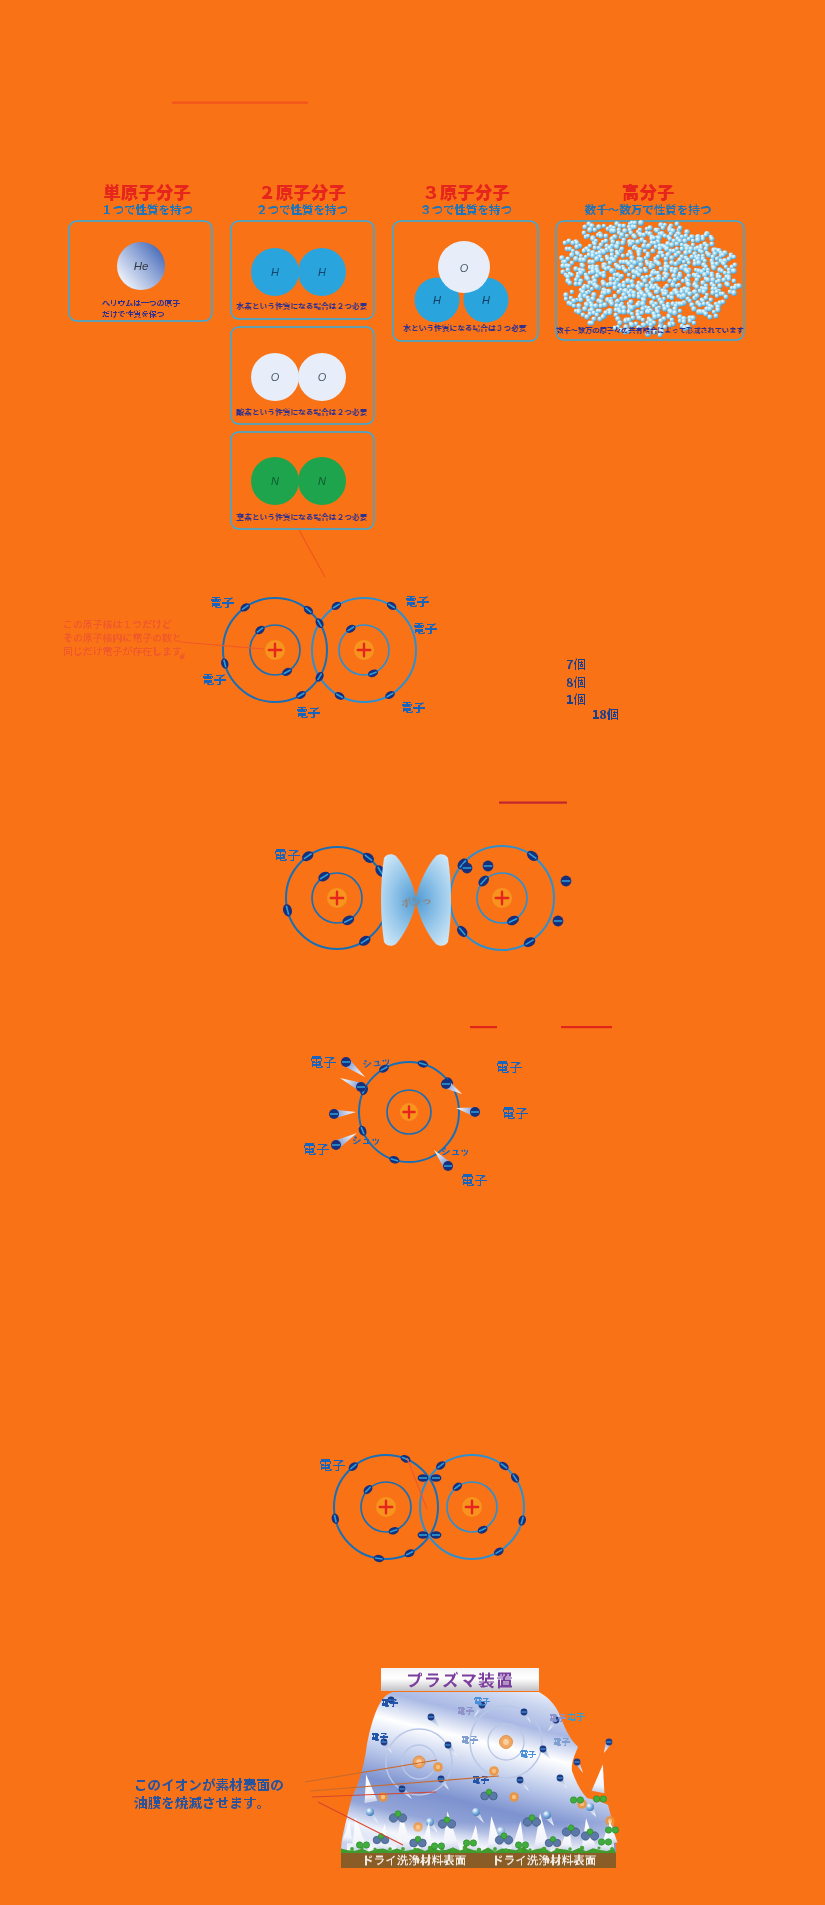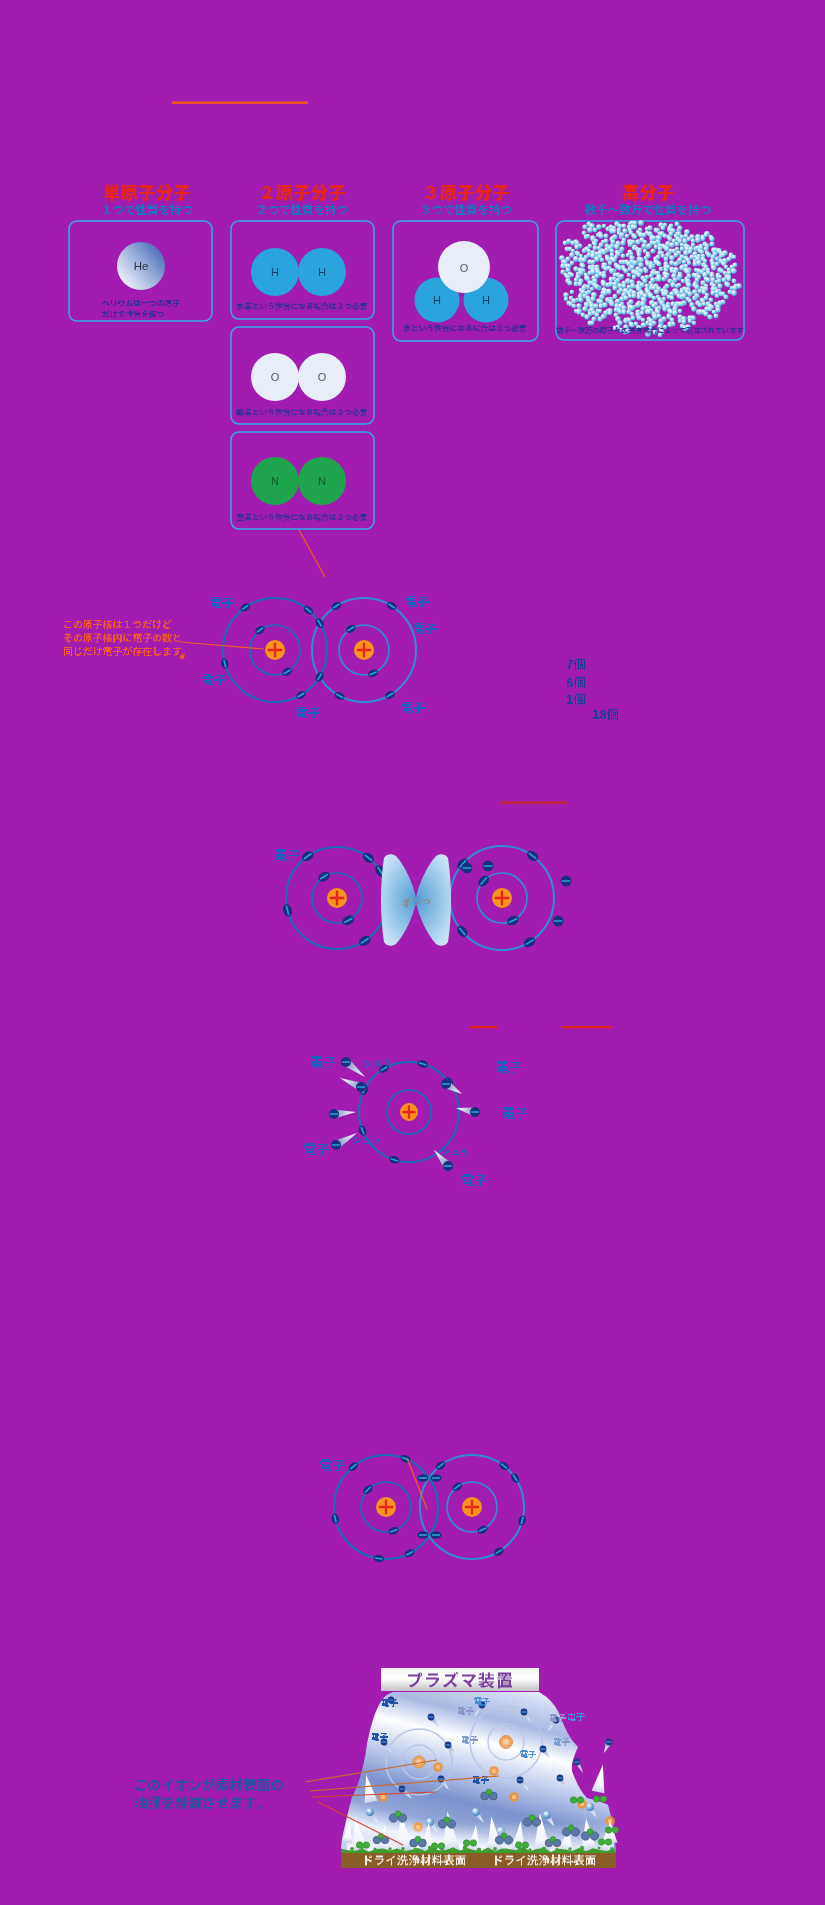--- a/index.html
+++ b/index.html
@@ -1,15 +1,15 @@
 <!DOCTYPE html>
 <html><head><meta charset="utf-8">
 <style>
 html,body{margin:0;padding:0;background:#000;}
-#page{position:relative;width:825px;height:1905px;background:#a21caf;overflow:hidden;}
+#page{position:relative;width:825px;height:1905px;background:#f97316;overflow:hidden;font-style:italic;}
 </style></head>
 <body>
 <div id="page">
 <svg width="825" height="1905" viewBox="0 0 825 1905">
 <defs>
         <linearGradient id="heg" x1="1" y1="0.15" x2="0.1" y2="0.9">
           <stop offset="0" stop-color="#3f63b5"></stop>
           <stop offset="0.45" stop-color="#93a9d8"></stop>
           <stop offset="1" stop-color="#f4f7fd"></stop>
         </linearGradient>

